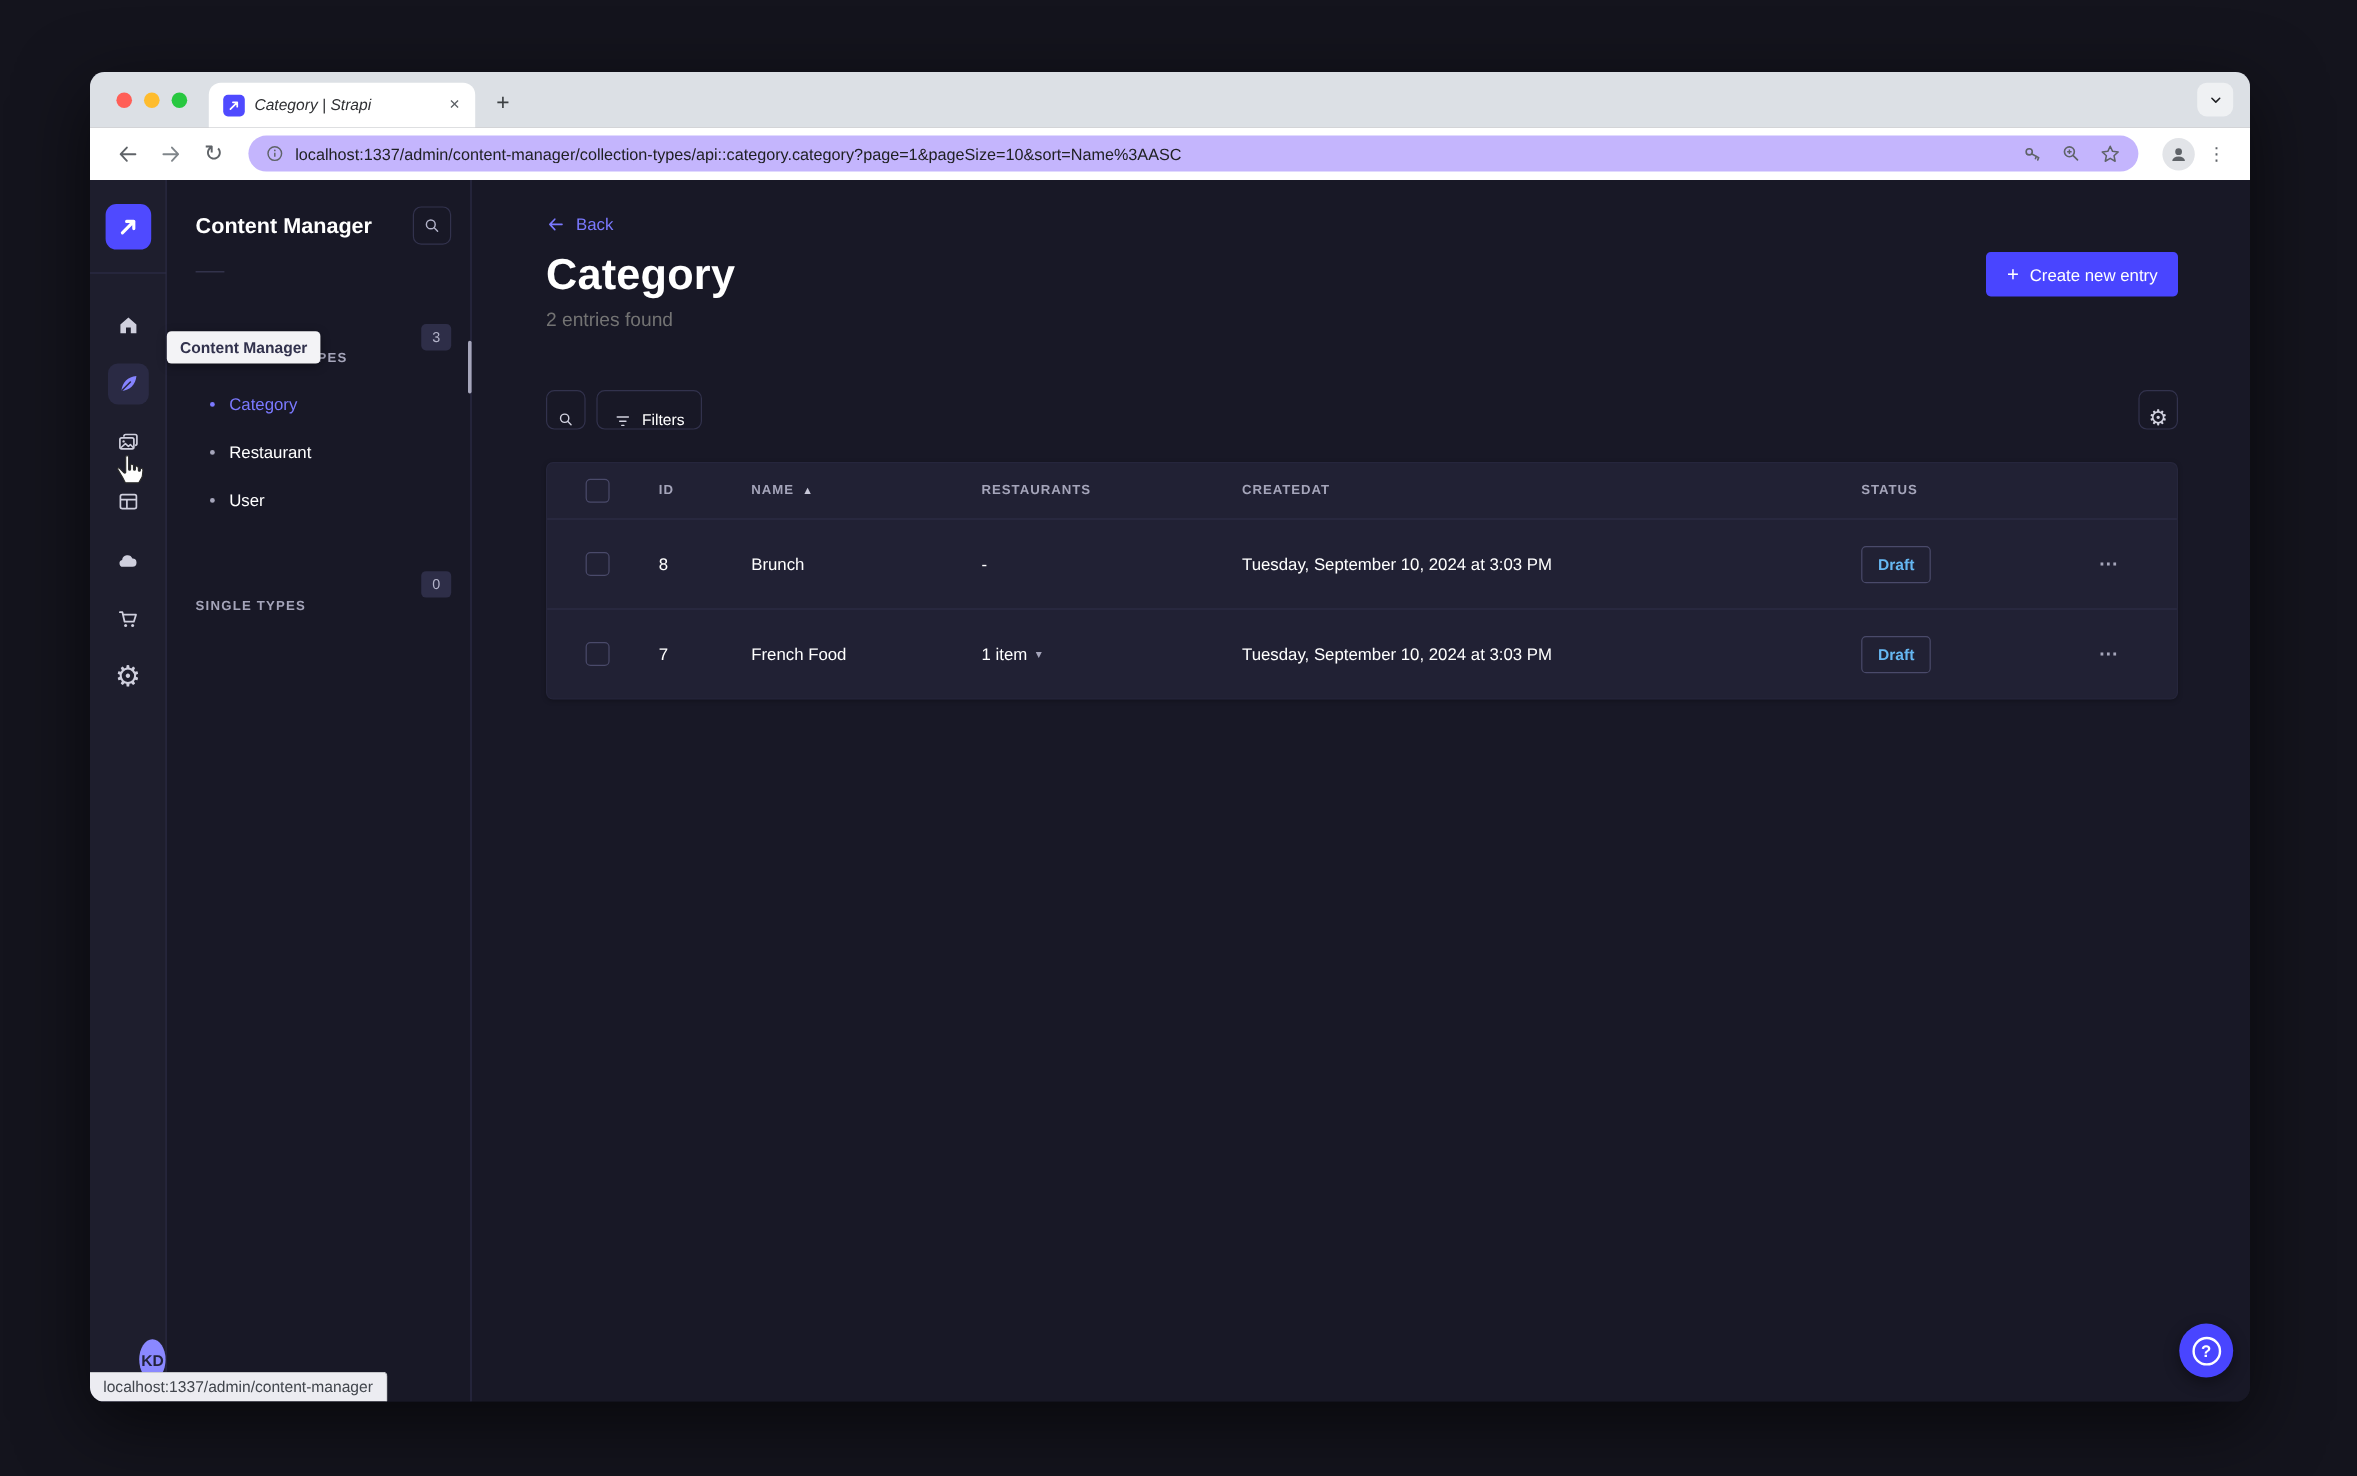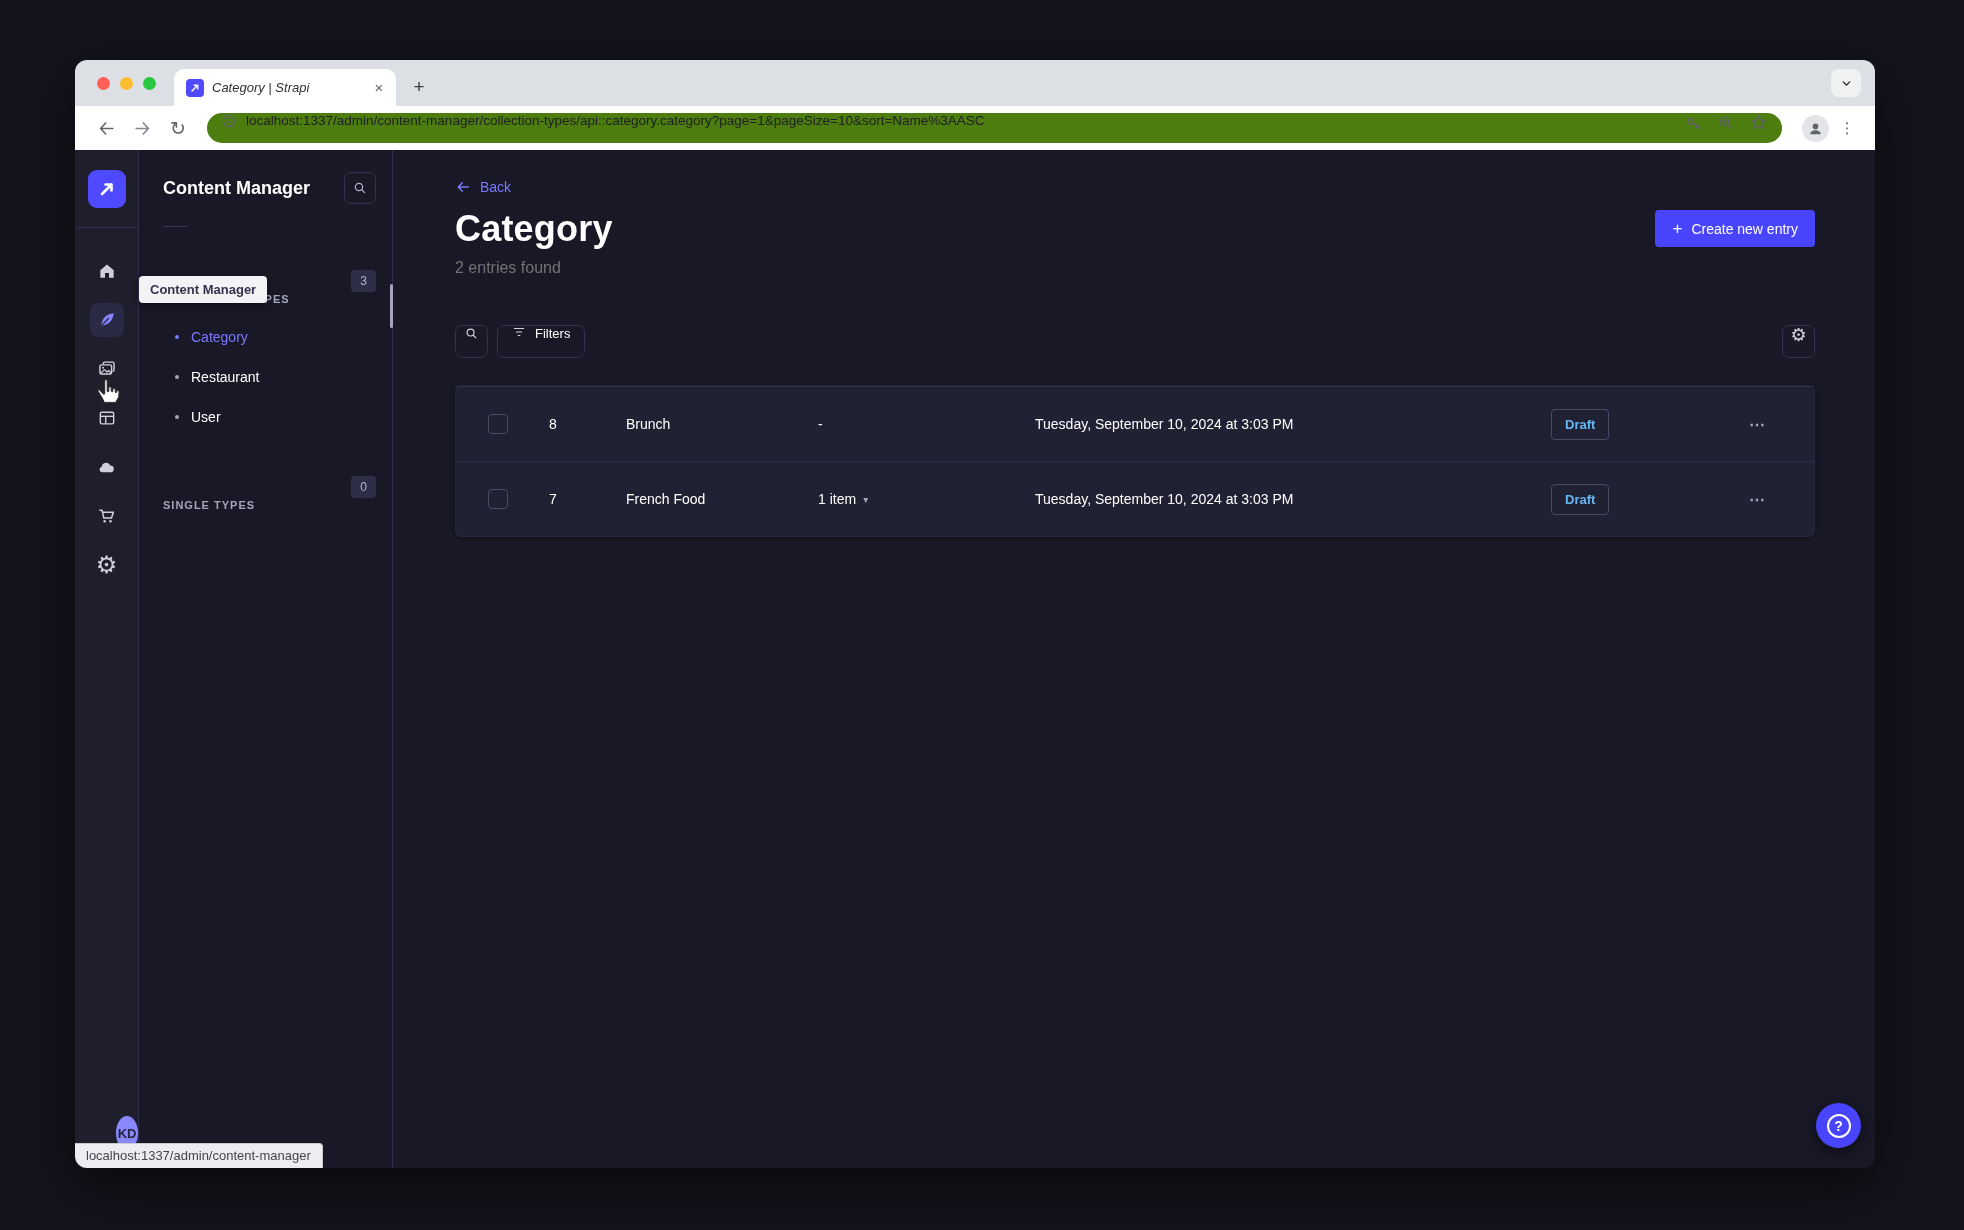--- a/index.html
+++ b/index.html
@@ -14,21 +14,21 @@
   .t-close { background:#ff5f57; } .t-min { background:#febc2e; } .t-zoom { background:#28c840; }
   .tab { margin-left:99px; width:222px; height:37px; background:#ffffff; border-radius:10px 10px 0 0; display:flex; align-items:center; padding:0 10px 0 12px; gap:8px;font-style:italic; }
   .favicon { width:18px; height:18px; border-radius:4px; background:#4f4aff; display:flex; align-items:center; justify-content:center; flex:none; }
   .tab-title { font-size:13px; color:#2f3033; white-space:nowrap; overflow:hidden; flex:1; }
   .tab-close { font-size:15px; color:#5f6368; padding:0 3px; cursor:default; }
   .newtab { width:30px; height:30px; margin:0 0 4px 8px; display:flex; align-items:center; justify-content:center; font-size:19px; color:#3c4043; }
   .tab-search { position:absolute; right:14px; top:9px; width:30px; height:28px; border-radius:8px; background:rgba(255,255,255,.55); display:flex; align-items:center; justify-content:center; }
 
   .toolbar { height:44px; background:#ffffff; display:flex; align-items:center; padding:0 16px; gap:6px; }
   .nav-ic { width:30px; height:30px; display:flex; align-items:center; justify-content:center; flex:none; }
-  .omnibox { flex:1; height:30px; background:#4d7c0f; border-radius:15px; display:flex; align-items:flex-start; padding:0 14px; gap:9px; margin:0 8px; }
+  .omnibox { flex:1; height:30px; background:#c4b5fd; border-radius:15px; display:flex; align-items:center; padding:0 14px; gap:9px; margin:0 8px; }
   .url { font-size:13.5px; color:#202124; white-space:nowrap; overflow:hidden; flex:1; }
   .omni-right { display:flex; align-items:center; gap:14px; margin-left:auto; }
   .avatar-chrome { width:27px; height:27px; border-radius:50%; background:#e2e4e8; display:flex; align-items:center; justify-content:center; margin-left:6px; }
   .kebab { font-size:15px; color:#5f6368; letter-spacing:0; width:24px; text-align:center; }
 
   
   .app { display:flex; height:1018px; background:#181826; position:relative; }
 
   .rail { width:64px; background:#1e1e2d; border-right:1px solid #2e2e48; display:flex; flex-direction:column; align-items:center; flex:none; }
   .logo { width:38px; height:38px; margin-top:20px; border-radius:9px; background:#4f4aff; display:flex; align-items:center; justify-content:center; }
@@ -60,21 +60,21 @@
 
   .main { flex:1; padding:29px 60px 0 62px; position:relative; }
   .back-row { display:flex; gap:9px; color:#7b79ff; font-size:14px; width:max-content; }
   .head-row { display:flex; align-items:flex-start; justify-content:space-between; margin-top:13px; }
   .page-title { font-size:36px; font-weight:bold; color:#ffffff; letter-spacing:.2px; }
   .page-sub { font-size:16px; color:#737373; margin-top:9px; }
   .btn-primary { background:#4945ff; color:#ffffff; border:none; border-radius:4px; height:37px; padding:0 17px; font-size:14px; font-family:inherit; display:flex; align-items:center; gap:9px; margin-top:2px; }
   .btn-primary .plus { font-size:17px; font-weight:normal; }
 
   .filters-row { display:flex; align-items:center; gap:9px; margin-top:48px; }
-  .btn-outline { height:33px; border:1px solid #32324d; border-radius:7px; background:transparent; color:#ffffff; font-size:13px; font-family:inherit; display:flex; align-items:flex-start; gap:9px; padding:0 14px; }
+  .btn-outline { height:33px; border:1px solid #32324d; border-radius:7px; background:transparent; color:#ffffff; font-size:13px; font-family:inherit; display:flex; align-items:flex-end; gap:9px; padding:0 14px; }
   .sq { width:33px; padding:0; justify-content:center; }
   .gear-btn { margin-left:auto; }
   .gear-glyph { font-size:18px; color:#d2d2e0; line-height:1; }
 
   .table { margin-top:27px; background:#212134; border-radius:6px; border:1px solid #26263c; box-shadow:0 1px 4px rgba(0,0,0,.25); }
   .trow { display:grid; grid-template-columns:93px 77px 192px 217px 516px 194px 1fr; align-items:center; }
   .thead { height:46px; }
   .th { font-size:11px; letter-spacing:.8px; color:#a5a5ba; font-weight:bold; display:flex; align-items:center; gap:7px; }
   .sort { font-size:9px; color:#c7c7d8; }
   .tbody-row { height:75px; border-top:1px solid #2e2e48; }
@@ -294,20 +294,40 @@
               <line x1="10.5" y1="16" x2="13.5" y2="16" stroke="#d2d2e0" stroke-width="2" stroke-linecap="round"></line>
             </svg>
           <span>Filters</span>
         </button>
         <button class="btn-outline sq gear-btn">
           <span class="gear-glyph">⚙</span>
         </button>
       </div>
 
       <div class="table">
+        <div class="trow thead">
+          <span class="checkbox"></span>
+          <span class="th">
+              <span>ID</span>
+            </span>
+          <span class="th">
+              <span>NAME</span>
+              <span class="sort">▲</span>
+            </span>
+          <span class="th">
+              <span>RESTAURANTS</span>
+            </span>
+          <span class="th">
+              <span>CREATEDAT</span>
+            </span>
+          <span class="th">
+              <span>STATUS</span>
+            </span>
+          <span></span>
+        </div>
 
         <div class="trow tbody-row">
           <span class="checkbox"></span>
           <span class="td">8</span>
           <span class="td">Brunch</span>
           <span class="td">-</span>
           <span class="td">Tuesday, September 10, 2024 at 3:03 PM</span>
           <span><span class="status-badge">Draft</span></span>
           <span class="more">⋯</span>
         </div>

